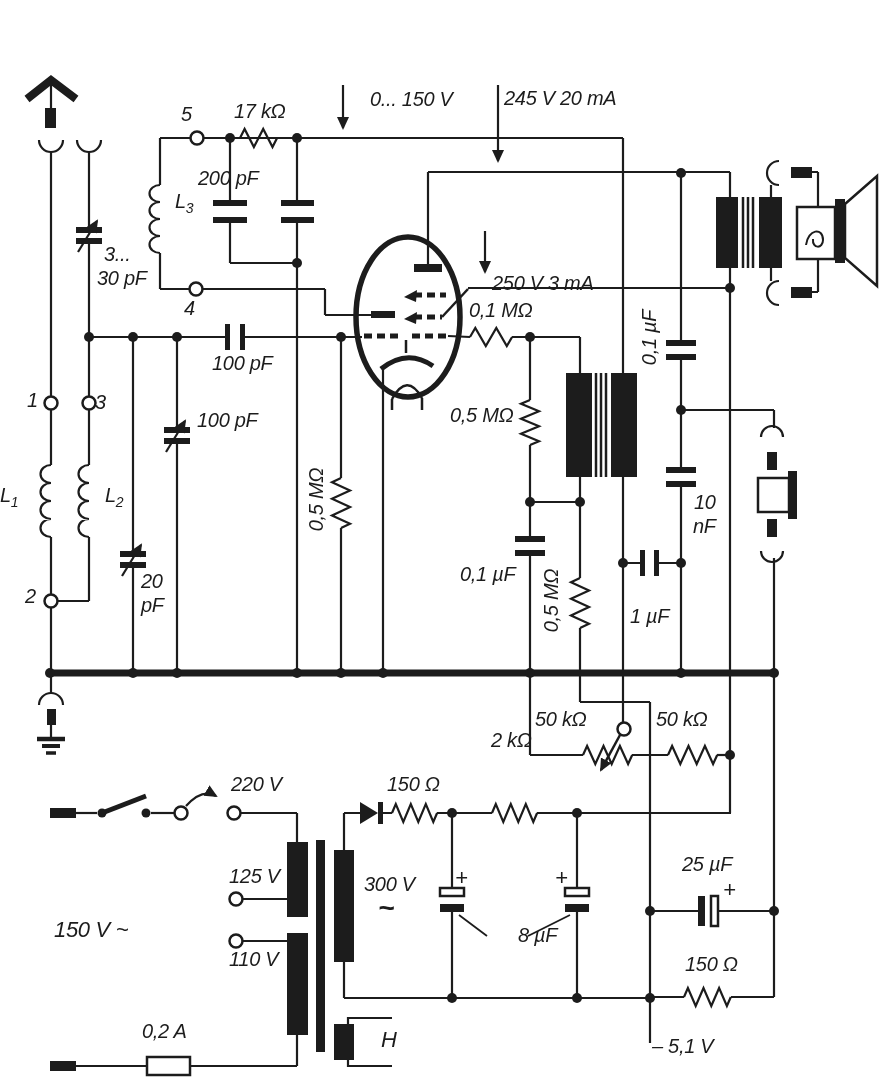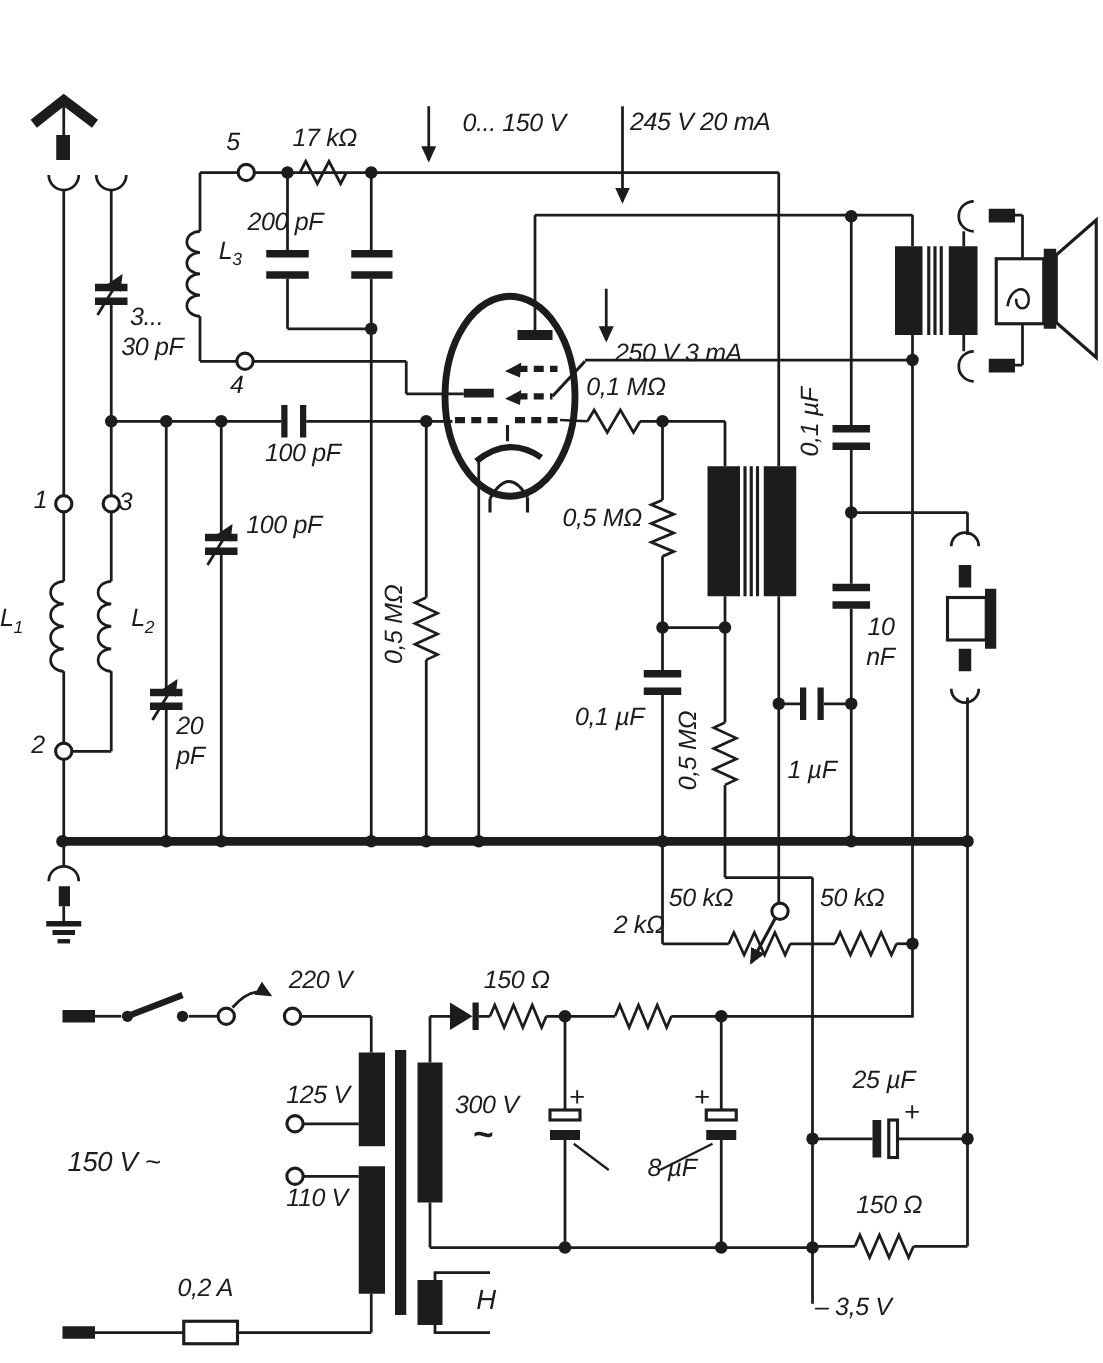--- a/index.html
+++ b/index.html
@@ -370,20 +370,20 @@
 <div class="lbl big" style="left:54px;top:918px;">150 V ~</div>
 <div class="lbl" style="left:142px;top:1021px;">0,2 A</div>
 
 <div class="lbl" style="left:387px;top:774px;">150 Ω</div>
 <div class="lbl" style="left:491px;top:730px;">2 kΩ</div>
 <div class="lbl" style="left:364px;top:874px;">300 V</div>
 <div class="lbl tilde" style="left:378px;top:893px;">~</div>
 <div class="lbl" style="left:485px;top:925px;margin-left:33px;">8 µF</div>
 <div class="lbl" style="left:682px;top:854px;">25 µF</div>
 <div class="lbl" style="left:685px;top:954px;">150 Ω</div>
-<div class="lbl" style="left:652px;top:1036px;">– 3,5 V</div>
+<div class="lbl" style="left:652px;top:1036px;">– 5,1 V</div>
 <div class="lbl big" style="left:381px;top:1028px;">H</div>
 
 <div class="lbl big" style="left:455px;top:866px;">+</div>
 <div class="lbl big" style="left:555px;top:866px;">+</div>
 <div class="lbl big" style="left:723px;top:878px;">+</div>
 
 </div>
 
 </body></html>

